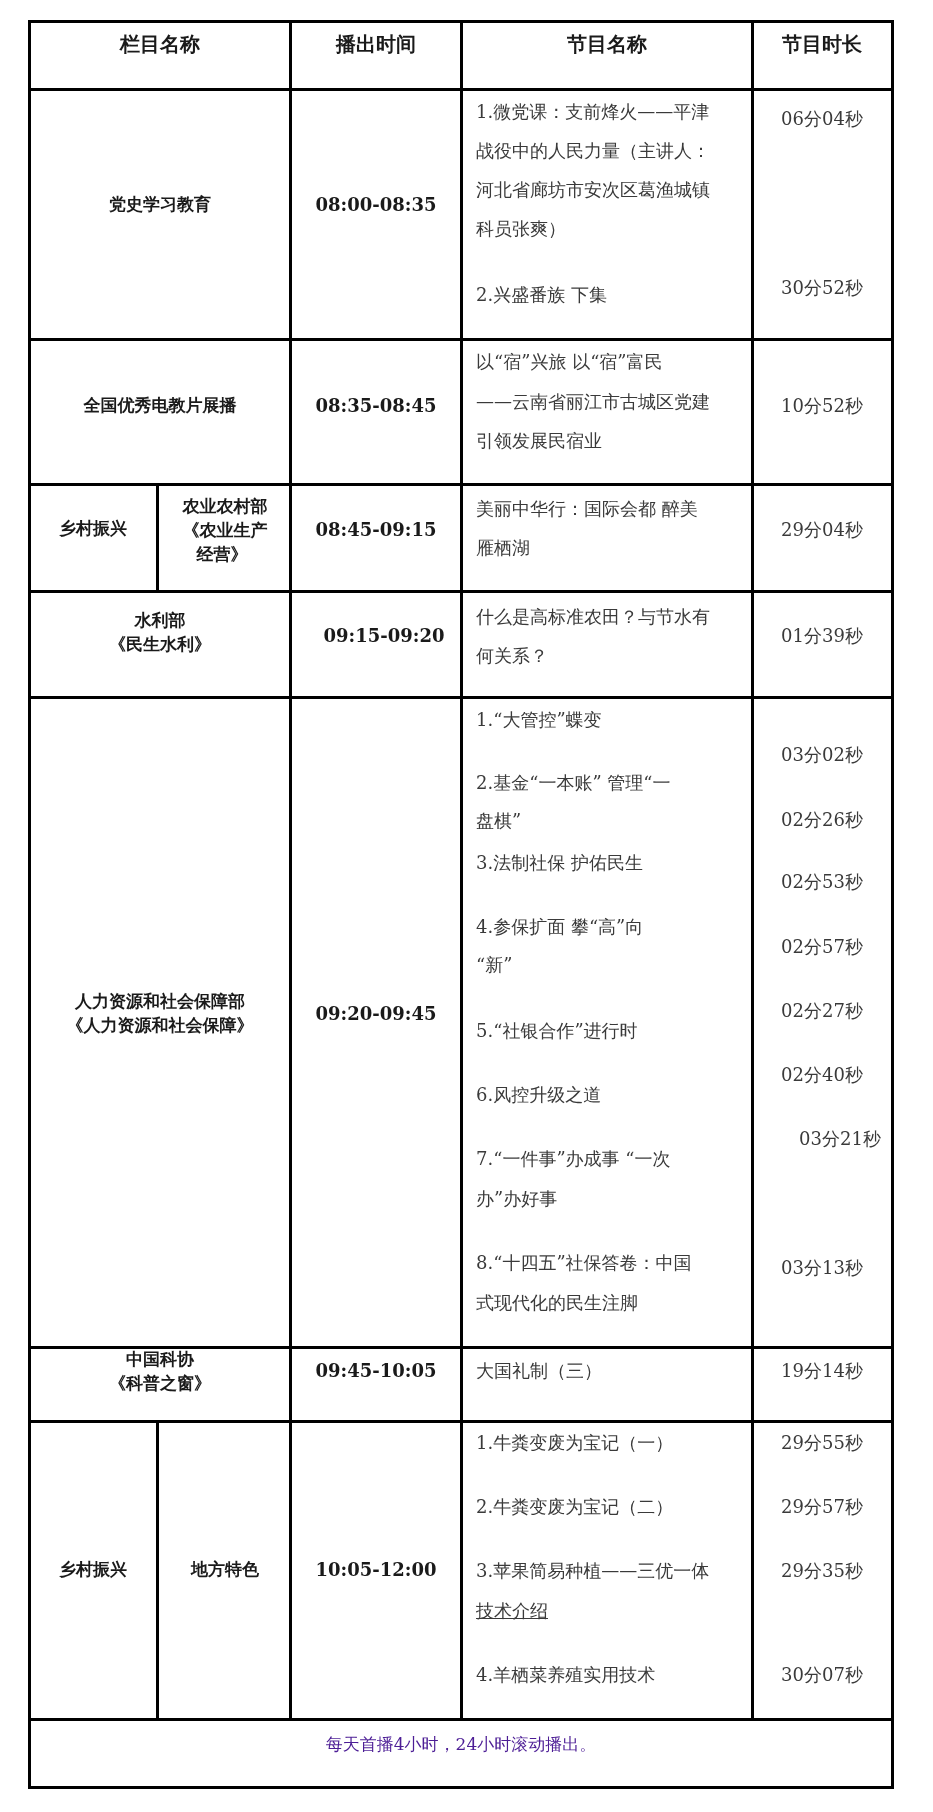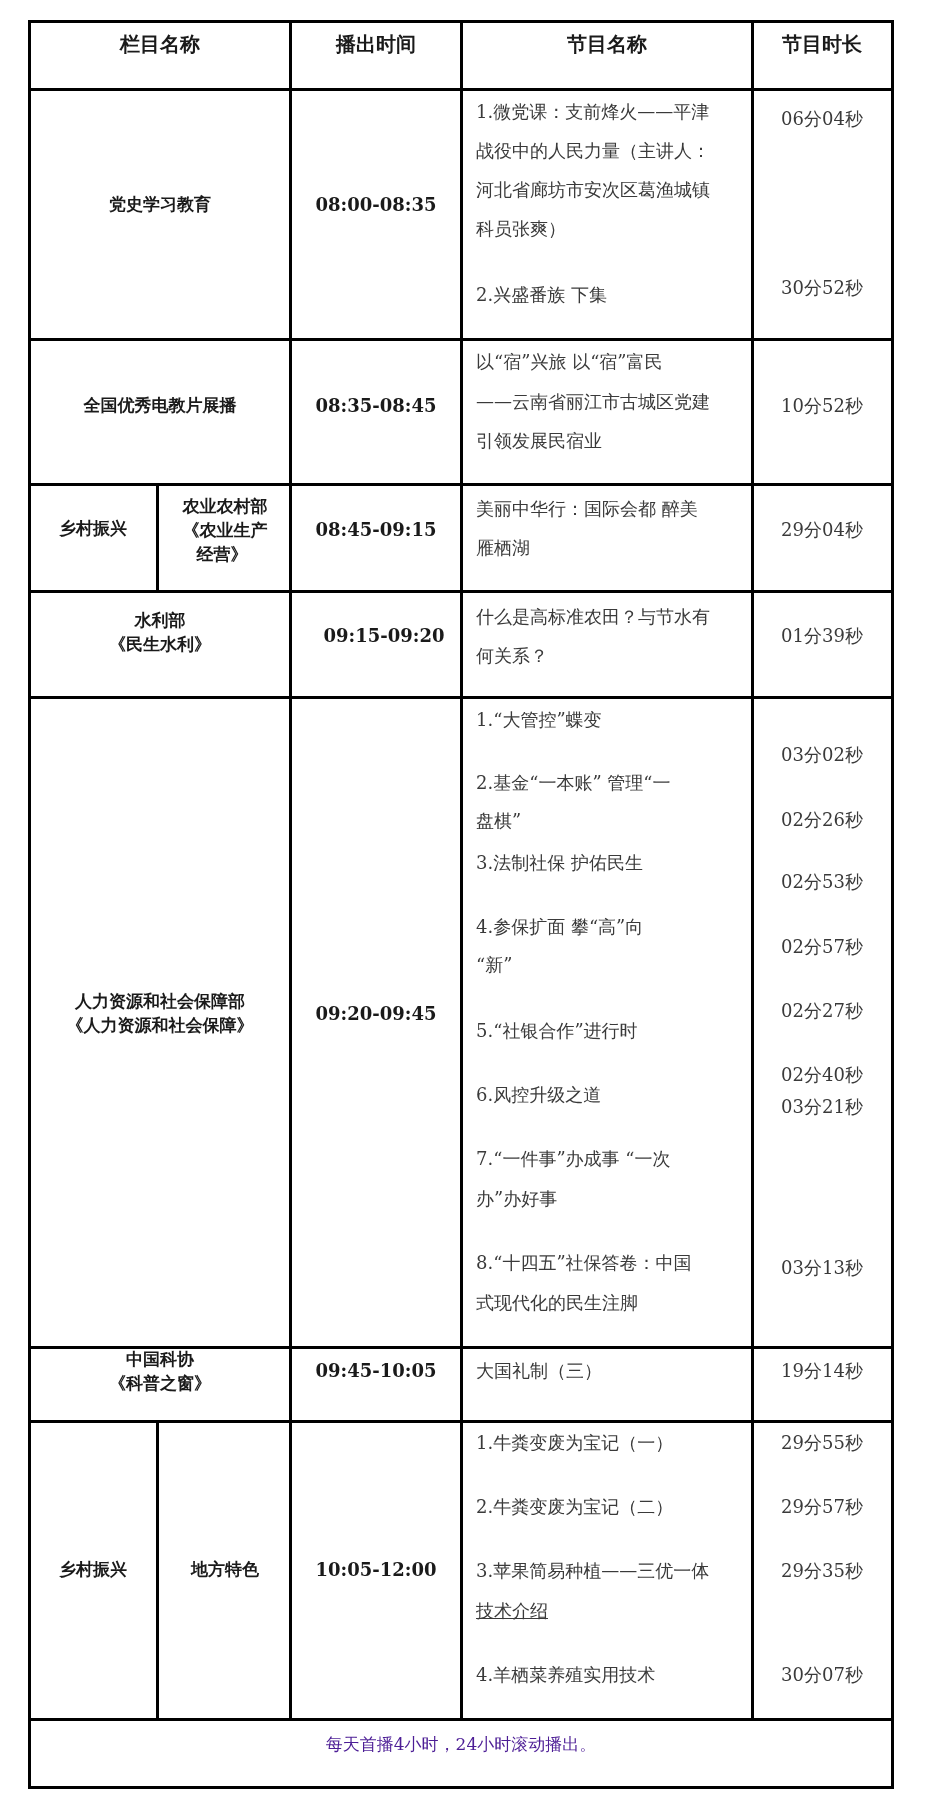--- a/index.html
+++ b/index.html
@@ -101,21 +101,21 @@
     <div class="t prog" style="top:1150px;">7.“一件事”办成事 “一次</div>
     <div class="t prog" style="top:1190px;">办”办好事</div>
     <div class="t prog" style="top:1254px;">8.“十四五”社保答卷：中国</div>
     <div class="t prog" style="top:1294px;">式现代化的民生注脚</div>
     <div class="t dur" style="top:746px;">03分02秒</div>
     <div class="t dur" style="top:811px;">02分26秒</div>
     <div class="t dur" style="top:873px;">02分53秒</div>
     <div class="t dur" style="top:938px;">02分57秒</div>
     <div class="t dur" style="top:1002px;">02分27秒</div>
     <div class="t dur" style="top:1066px;">02分40秒</div>
-    <div class="t dur" style="top:1098px;">03分21秒</div>
+    <div class="t dur" style="top:1130px;margin-left:18px;">03分21秒</div>
     <div class="t dur" style="top:1259px;">03分13秒</div>
   </div>
 
   <div>
     <div class="t lbl" style="left:160px;top:1351px;">中国科协</div>
     <div class="t lbl" style="left:160px;top:1375px;">《科普之窗》</div>
     <div class="t time" style="left:376px;top:1362px;">09:45-10:05</div>
     <div class="t prog" style="top:1362px;">大国礼制（三）</div>
     <div class="t dur" style="top:1362px;">19分14秒</div>
   </div>

